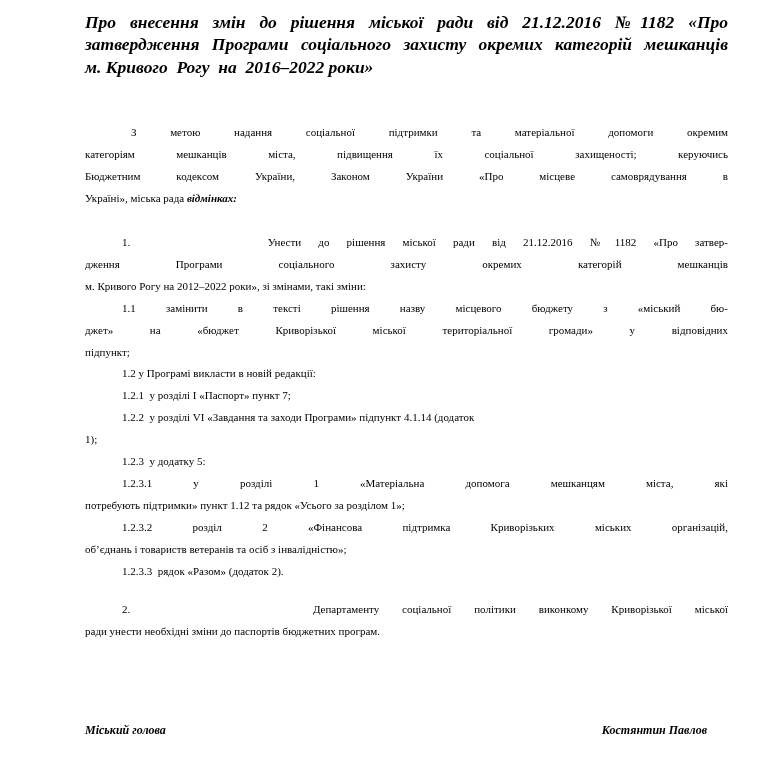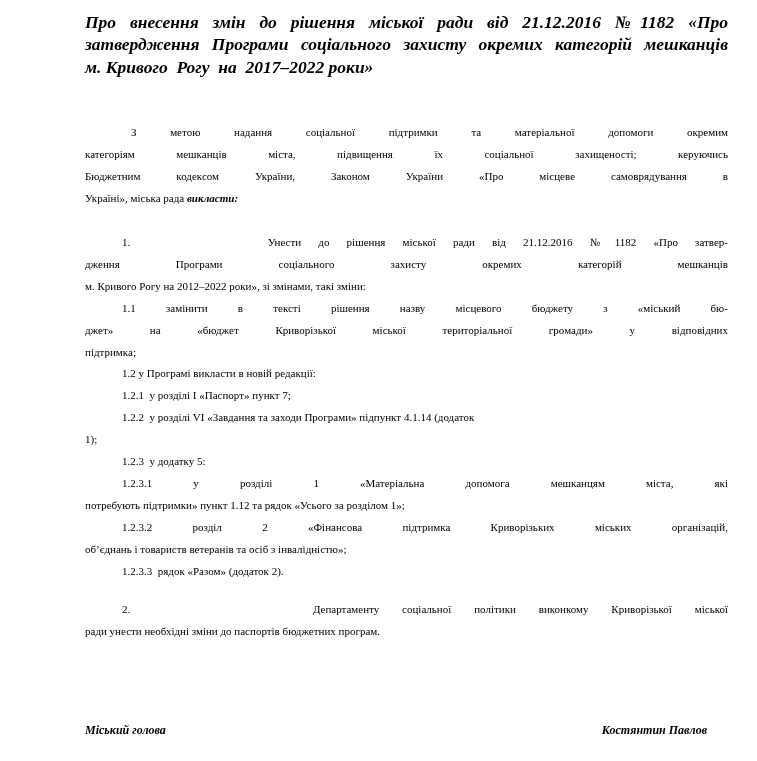--- a/index.html
+++ b/index.html
@@ -9,33 +9,33 @@
   .bi{font-weight:bold;font-style:italic;}
   .title{font-size:17.5px;}
   .sig{position:absolute;top:723px;font-size:12px;font-weight:bold;font-style:italic;}
 </style>
 </head>
 <body>
 
 <div>
   <div class="line just bi title" style="top:11px;">Про внесення змін до рішення міської ради від 21.12.2016 №1182 «Про</div>
   <div class="line just bi title" style="top:33px;">затвердження Програми соціального захисту окремих категорій мешканців</div>
-  <div class="line bi title" style="top:56px;white-space:pre;">м. Кривого  Рогу  на  2017–2022 роки»</div>
+  <div class="line bi title" style="top:56px;white-space:pre;">м. Кривого  Рогу  на  2016–2022 роки»</div>
 
   <div class="line just" style="top:121px;left:131px;width:597px;">З метою надання соціальної підтримки та матеріальної допомоги окремим</div>
   <div class="line just" style="top:143px;">категоріям мешканців міста, підвищення їх соціальної захищеності; керуючись</div>
   <div class="line just" style="top:165px;">Бюджетним кодексом України, Законом України «Про місцеве самоврядування в</div>
-  <div class="line" style="top:187px;"><span style="white-space:pre;">Україні», міська рада </span><span class="bi">викласти:</span></div>
+  <div class="line" style="top:187px;"><span style="white-space:pre;">Україні», міська рада </span><span class="bi">відмінках:</span></div>
 
   <div class="line just" style="top:231px;left:122px;width:606px;white-space:pre;text-align-last:justify;">1.        Унести до рішення міської ради від 21.12.2016 №1182 «Про затвер-</div>
   <div class="line just" style="top:253px;">дження Програми соціального захисту окремих категорій мешканців</div>
   <div class="line" style="top:275px;">м. Кривого Рогу на 2012–2022 роки», зі змінами, такі зміни:</div>
   <div class="line just" style="top:297px;left:122px;width:606px;">1.1 замінити в тексті рішення назву місцевого бюджету з «міський бю-</div>
   <div class="line just" style="top:319px;">джет» на «бюджет Криворізької міської територіальної громади» у відповідних</div>
-  <div class="line" style="top:341px;">підтримка;</div>
+  <div class="line" style="top:341px;">підпункт;</div>
   <div class="line" style="top:362px;left:122px;">1.2 у Програмі викласти в новій редакції:</div>
   <div class="line" style="top:384px;left:122px;white-space:pre;">1.2.1  у розділі І «Паспорт» пункт 7;</div>
   <div class="line" style="top:406px;left:122px;white-space:pre;">1.2.2  у розділі VІ «Завдання та заходи Програми» підпункт 4.1.14 (додаток</div>
   <div class="line" style="top:428px;">1);</div>
   <div class="line" style="top:450px;left:122px;white-space:pre;">1.2.3  у додатку 5:</div>
   <div class="line just" style="top:472px;left:122px;width:606px;">1.2.3.1 у розділі 1 «Матеріальна допомога мешканцям міста, які</div>
   <div class="line" style="top:494px;">потребують підтримки» пункт 1.12 та рядок «Усього за розділом 1»;</div>
   <div class="line just" style="top:516px;left:122px;width:606px;">1.2.3.2 розділ 2 «Фінансова підтримка Криворізьких міських організацій,</div>
   <div class="line" style="top:538px;">об’єднань і товариств ветеранів та осіб з інвалідністю»;</div>
   <div class="line" style="top:560px;left:122px;white-space:pre;">1.2.3.3  рядок «Разом» (додаток 2).</div>

